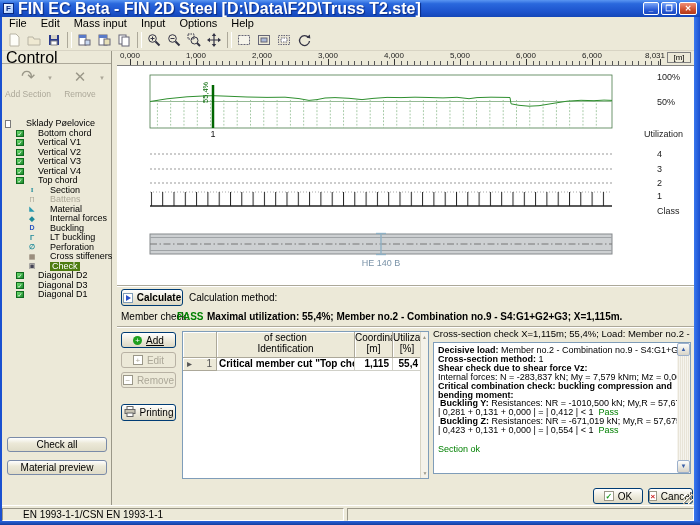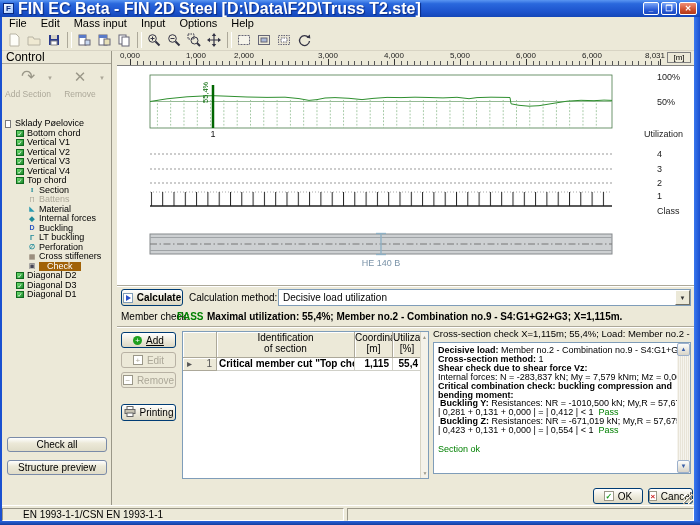--- a/index.html
+++ b/index.html
@@ -28,37 +28,37 @@
   .edge-b { position:absolute; left:0; top:521px; width:700px; height:4px; background:linear-gradient(180deg,#2a64dc,#123c9e); }
   .menubar { position:absolute; left:2px; top:17px; width:692px; height:13px; display:flex; background:#ece9d8; }
   .menubar .mitem { padding:0 7px; line-height:13px; font-size:11px; }
   .toolbar { position:absolute; left:2px; top:30px; width:692px; height:21px; display:flex; align-items:center; padding-left:2px;
     border-bottom:1px solid #d8d4c4; }
   .tbtn { width:20px; height:18px; display:flex; align-items:center; justify-content:center; }
   .tsep { width:5px; height:16px; border-left:1px solid #aca899; border-right:1px solid #fff; margin:0 2px 0 3px; }
   
   .control { position:absolute; left:2px; top:51px; width:110px; height:454px; background:#ece9d8;
     border-right:1px solid #9a9788; }
-  .ctl-header { height:13px; line-height:13px; padding-left:4px; border-bottom:1px solid #aca899; font-size:12px; background:#ece9d8; }
+  .ctl-header { height:13px; line-height:13px; padding-left:4px; border-bottom:1px solid #aca899; font-size:16px; background:#ece9d8; }
   .ctl-tools { position:absolute; left:0; top:14px; width:108px; height:50px; display:flex; }
   .bigtool { width:52px; text-align:center; color:#aca899; position:relative; }
   .bigtool .bicon { font-size:17px; line-height:24px; color:#9a9788; }
   .bigtool .blabel { font-size:8.5px; color:#aca899; }
   .bigtool .caret { position:absolute; right:1px; top:10px; font-size:6px; color:#aca899; }
   .tree { position:absolute; left:2px; top:68px; width:104px; height:225px; font-size:9px; }
   .trow { height:9.5px; line-height:9.5px; display:flex; align-items:center; white-space:nowrap; }
-  .trow .tlabel { margin-left:3px; }
+  .trow .tlabel { margin-left:14px; }
   .tico { display:inline-block; width:8px; height:8px; font-size:7px; line-height:8px; text-align:center; flex:0 0 8px; }
   .ico-doc { width:6px; height:8px; background:#fff; border:1px solid #7a7a7a; }
   .ico-member { width:7px; height:7px; background:linear-gradient(135deg,#6fe06f,#1d8a2d); border:1px solid #0f6a1f;
     color:#fff; font-size:6px; line-height:6px; text-align:center; }
   .teal { color:#1f8a9a; font-weight:bold; }
   .blue { color:#2a55c0; font-weight:bold; }
   .gray { color:#aca899; }
-  .sel { background:#a16207; color:#fff; padding:0 8px; }
+  .sel { background:#4d7c0f; color:#fff; padding:0 2px; }
   .ind1 { padding-left:12px; } .ind2 { padding-left:24px; }
   .panelbtn { position:absolute; left:5px; width:100px; height:15px; background:linear-gradient(180deg,#fff,#ece9d8 40%,#e0dcc8);
     border:1px solid #7a8ba8; border-radius:3px; font-size:10px; text-align:center; line-height:13px; }
   
   .ruler { position:absolute; left:117px; top:51px; width:577px; height:15px; background:#ece9d8; border-bottom:1px solid #808080; }
   .ruler .rlab { position:absolute; top:0; transform:translateX(-50%); font-size:8px; color:#222; }
   .ruler .minors { position:absolute; left:13px; top:10px; width:533px; height:4px;
     background:repeating-linear-gradient(90deg,#555 0 1px, transparent 1px 6.6px); }
   .ruler .major { position:absolute; top:8px; width:1px; height:6px; background:#333; }
   .runit { position:absolute; right:3px; top:1px; width:24px; height:11px; border:1px solid #808080; background:#ece9d8;
@@ -311,27 +311,27 @@
       <div class="trow ind1">
           <span class="tico ico-member">✓</span>
           <span class="tlabel">Diagonal D3</span>
         </div>
       <div class="trow ind1">
           <span class="tico ico-member">✓</span>
           <span class="tlabel">Diagonal D1</span>
         </div>
     </div>
     <div class="panelbtn" style="top:386px;">Check all</div>
-    <div class="panelbtn" style="top:409px;">Structure preview</div>
+    <div class="panelbtn" style="top:409px;">Material preview</div>
   </div>
 
   <div class="ruler">
     <span class="rlab" style="left:13px">0,000</span>
     <span class="rlab" style="left:79px">1,000</span>
-    <span class="rlab" style="left:127px">2,000</span>
+    <span class="rlab" style="left:145px">2,000</span>
     <span class="rlab" style="left:211px">3,000</span>
     <span class="rlab" style="left:277px">4,000</span>
     <span class="rlab" style="left:343px">5,000</span>
     <span class="rlab" style="left:409px">6,000</span>
     <span class="rlab" style="left:475px">6,000</span>
     <span class="rlab" style="left:538px">8,031</span>
     <div class="minors"></div>
     <span class="major" style="left:13px"></span>
       <span class="major" style="left:79px"></span>
       <span class="major" style="left:145px"></span>
@@ -392,24 +392,20 @@
   </div>
 
   <div class="dialog">
     <div class="btn" style="position:absolute;left:4px;top:3px;width:62px;height:17px;font-weight:bold;">
       <span class="miniico" style="border-color:#7f9db9;"><svg width="8" height="8">
             <polygon points="2,1 7,4 2,7" fill="#2a52c8"></polygon>
           </svg></span>
       <span>Calculate</span>
     </div>
     <div class="calcrow-label" style="left:72px;top:6px;">Calculation method:</div>
-    <div class="dropdown">
-      <span class="dval">Decisive load utilization</span>
-      <span class="darr">▼</span>
-    </div>
     <div class="calcrow-label" style="left:4px;top:25px;">Member check:</div>
     <div class="calcrow-label pass" style="left:60px;top:25px;">PASS</div>
     <div class="calcrow-label boldtxt" style="left:90px;top:25px;white-space:nowrap;">Maximal utilization: 55,4%; Member no.2 - Combination no.9 - S4:G1+G2+G3; X=1,115m.</div>
     <div class="divider"></div>
 
     <div class="btn" style="position:absolute;left:4px;top:46px;width:55px;height:16px;">
       <span style="width:9px;height:9px;border-radius:50%;background:#1fa01f;color:#fff;font-size:8px;line-height:9px;text-align:center;display:inline-block;">+</span>
       <span style="text-decoration:underline;text-decoration-thickness:from-font;">Add</span>
     </div>
     <div class="btn dis" style="position:absolute;left:4px;top:66px;width:55px;height:16px;">
@@ -426,22 +422,22 @@
             <rect x="1" y="3.5" width="10" height="4" fill="#c8c4b4" stroke="#666"></rect>
             <rect x="3" y="7" width="6" height="3.5" fill="#fff" stroke="#666"></rect>
           </svg></span>
       <span>Printing</span>
     </div>
 
     <div class="sectable">
       <div style="display:flex;height:26px;">
         <div class="th" style="width:34px;"></div>
         <div class="th" style="width:138px;">
-          <div>Identification</div>
-            <div>of section</div>
+          <div>of section</div>
+            <div>Identification</div>
         </div>
         <div class="th" style="width:38px;">
           <div>Coordinates</div>
             <div>[m]</div>
         </div>
         <div class="th" style="width:29px;">
           <div>Utilization</div>
             <div>[%]</div>
         </div>
       </div>

